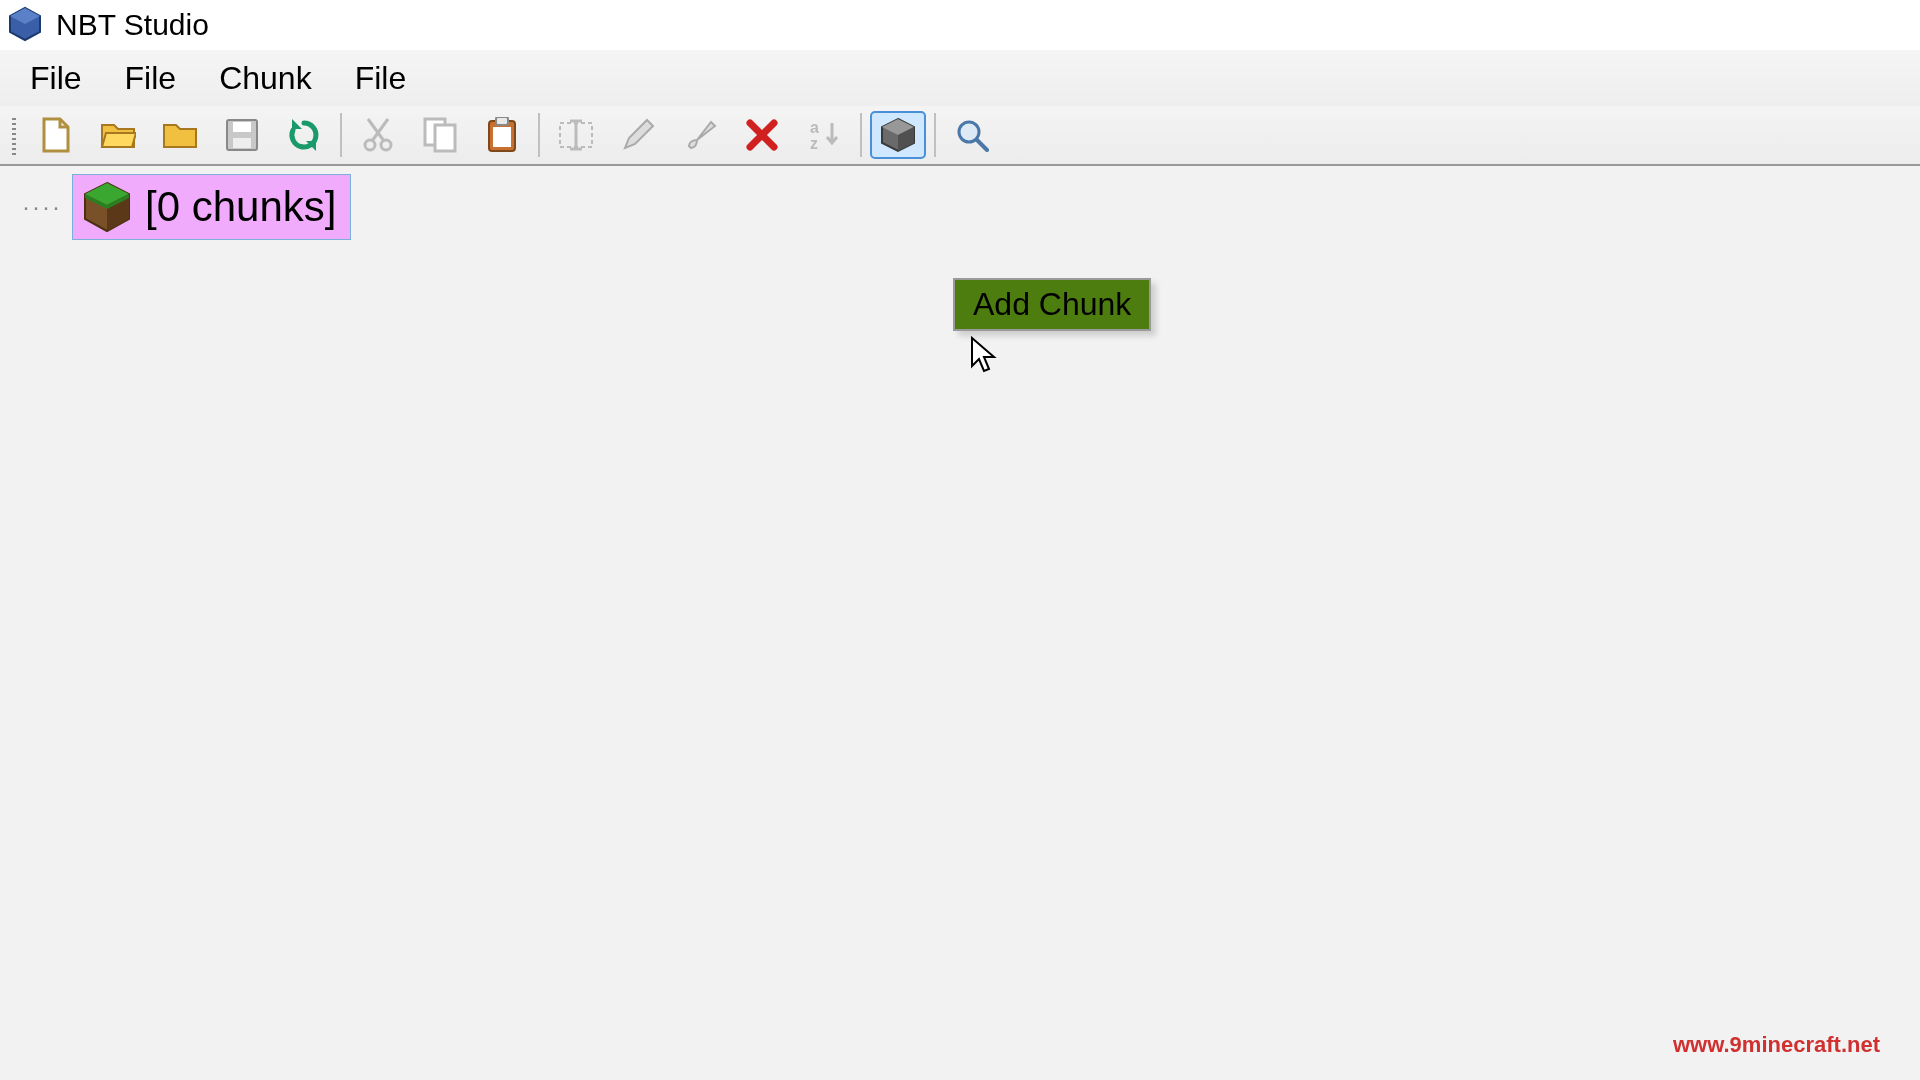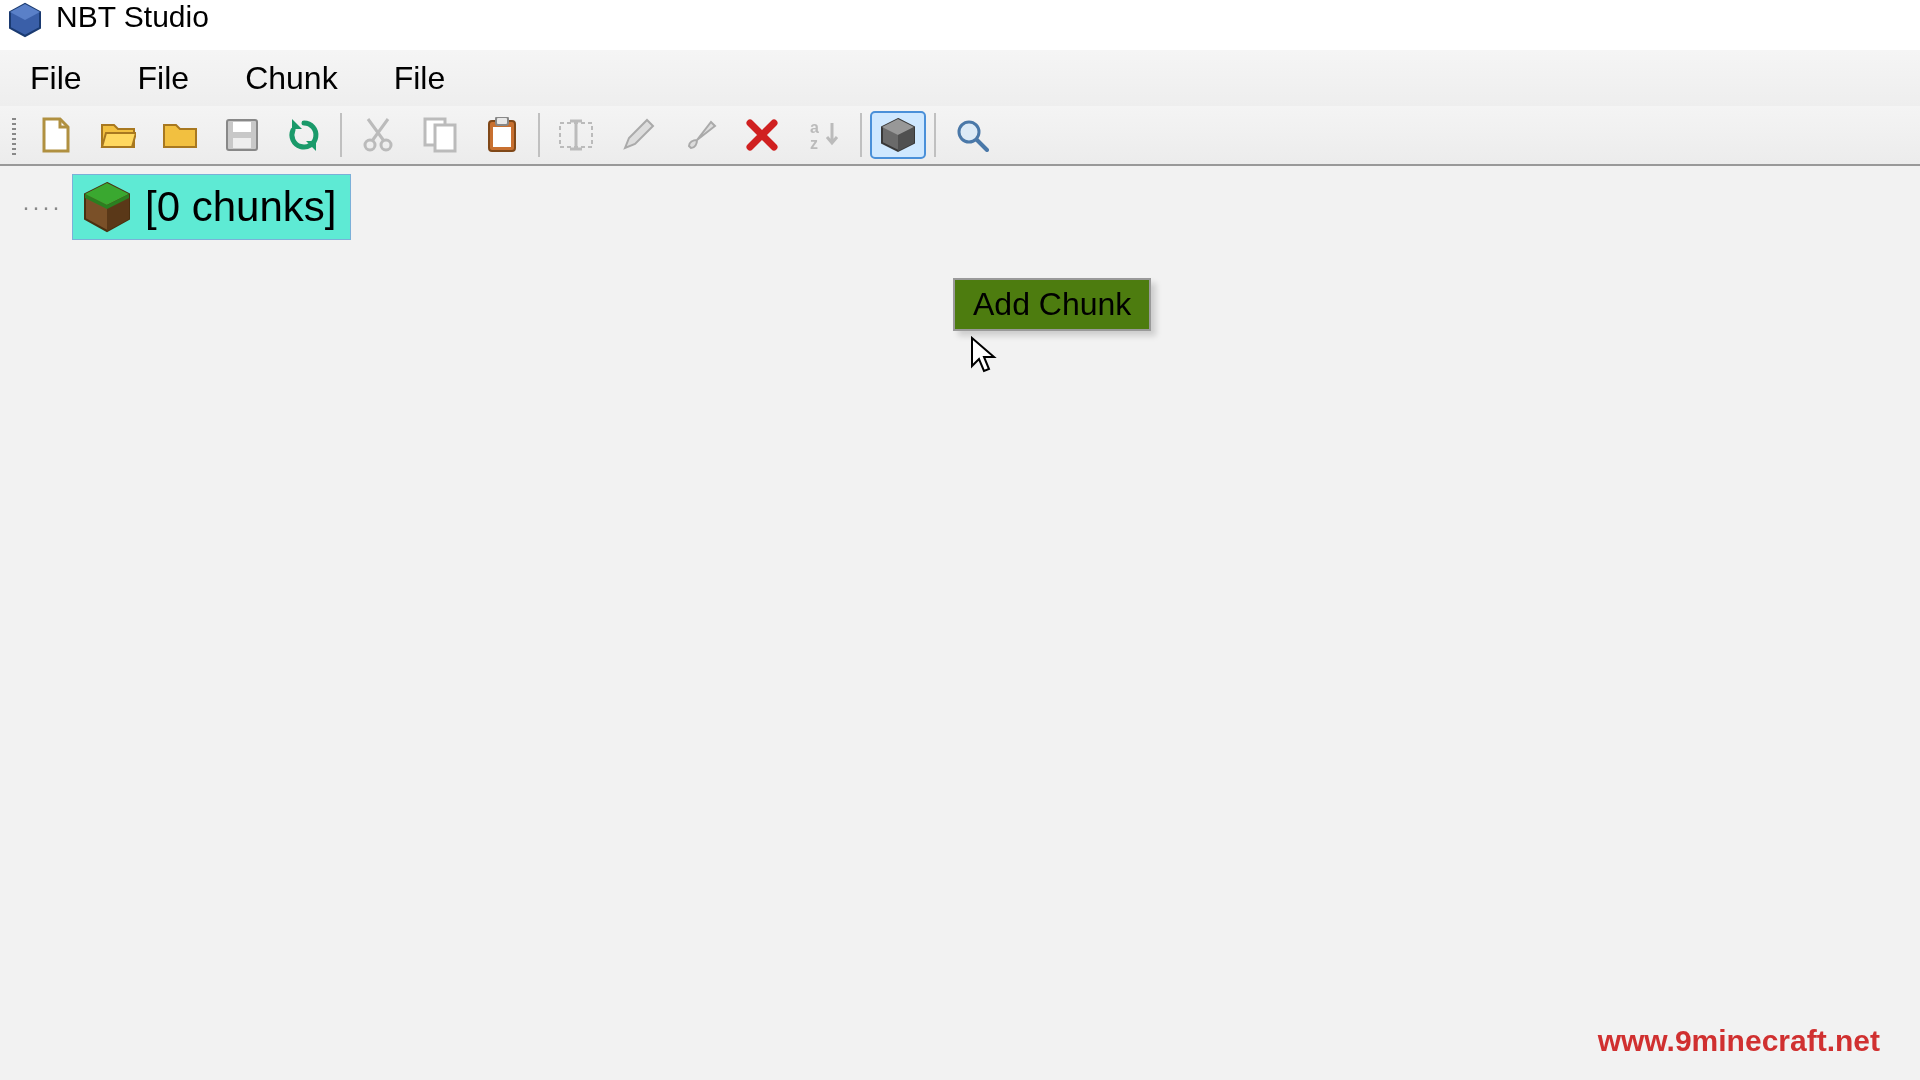--- a/index.html
+++ b/index.html
@@ -10,20 +10,21 @@
     }
     body {
       background: #f0f0f0;
       width: 1920px;
       height: 1080px;
       overflow: hidden;
       position: relative;
     }
     .titlebar {
       display: flex;
+      align-items: center;
       height: 50px;
       background: #ffffff;
       padding-left: 4px;
       gap: 10px;
     }
     .titlebar-icon {
       width: 42px;
       height: 42px;
       display: flex;
       align-items: center;
@@ -33,21 +34,21 @@
       font-size: 30px;
       color: #000;
       font-weight: 400;
     }
     .menubar {
       display: flex;
       align-items: center;
       height: 56px;
       background: linear-gradient(180deg, #f5f5f5, #eeeeee);
       padding-left: 30px;
-      gap: 56px;
+      gap: 43px;
     }
     .menu-item {
       font-size: 32px;
       color: #000;
       cursor: pointer;
     }
     .toolbar {
       display: flex;
       align-items: center;
       height: 60px;
@@ -97,21 +98,21 @@
     }
     .tree-dots {
       font-size: 24px;
       color: #888;
       letter-spacing: 2px;
       margin-right: 6px;
     }
     .tree-node {
       display: inline-flex;
       align-items: center;
-      background: #5eead4;
+      background: #f0abfc;
       border: 1px solid #7bb0d8;
       padding: 4px 14px 4px 6px;
       gap: 10px;
     }
     .tree-node-icon {
       width: 56px;
       height: 56px;
       display: flex;
       align-items: center;
       justify-content: center;
@@ -137,21 +138,21 @@
       top: 170px;
       left: 970px;
       width: 28px;
       height: 38px;
       pointer-events: none;
     }
     .watermark {
       position: absolute;
       bottom: 22px;
       right: 40px;
-      font-size: 30px;
+      font-size: 22px;
       color: #d03030;
       font-weight: bold;
       font-family: Arial, sans-serif;
     }
     svg { display: block; }
   </style>
 </head>
 <body>
 
 <div class="titlebar">

